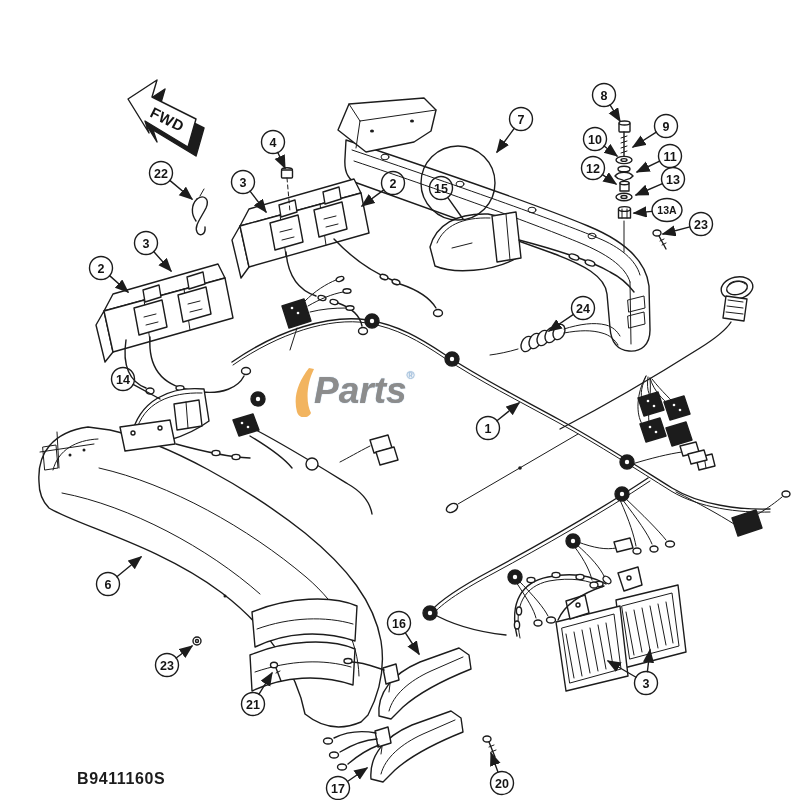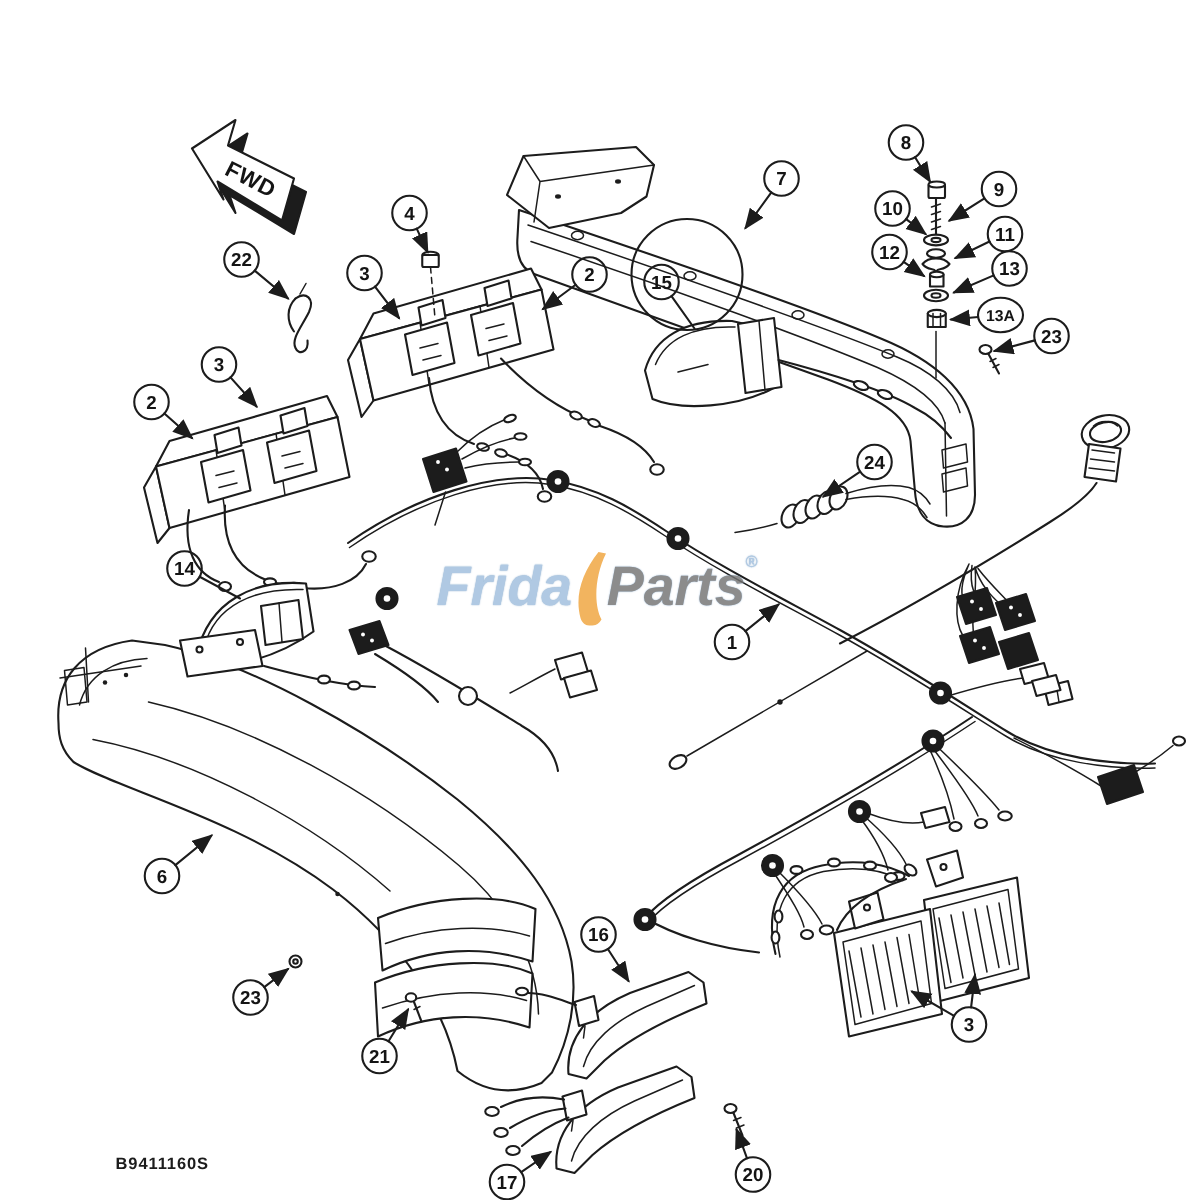--- a/index.html
+++ b/index.html
@@ -14,21 +14,21 @@
   #diagram .wd{fill:#ffffff;stroke:none;}
   #diagram .fd{fill:#1c1c1c;stroke:none;}
   #diagram .thin{stroke-width:1;}
   #diagram .dash{stroke-dasharray:4 3;}
   #diagram text{stroke:none;fill:#141414;font-family:"Liberation Sans",sans-serif;}
   .watermark{position:absolute;left:291px;top:372px;display:flex;align-items:flex-start;
         opacity:.82;pointer-events:none;}
   .wm-txt{font-size:37px;font-weight:bold;font-style:italic;line-height:1;letter-spacing:0;}
   .wm-swoosh{margin:-5px -1px 0 -2px;}
   .wm-reg{font-size:11px;font-weight:bold;margin-top:-3px;}
-  .part-number{position:absolute;left:77px;top:770px;font-size:11px;font-weight:bold;
+  .part-number{position:absolute;left:77px;top:770px;font-size:16px;font-weight:bold;
         letter-spacing:.6px;color:#1c1c1c;}
 </style>
 </head>
 <body>
 
 <div class="page">
 
 <svg id="diagram" width="800" height="800" viewBox="0 0 800 800">
   <defs>
     <marker id="arrw" markerWidth="11" markerHeight="9" refX="9" refY="4" orient="auto">
@@ -471,21 +471,20 @@
         <g>
           <line x1="636.0475977169671" y1="677.2380828887704" x2="608" y2="661" stroke="#1c1c1c" stroke-width="1.4" marker-end="url(#arrw)"></line>
           <line x1="647.3838107264712" y1="671.5835615066123" x2="650" y2="650" stroke="#1c1c1c" stroke-width="1.4" marker-end="url(#arrw)"></line>
           <circle cx="646" cy="683" r="11.5" fill="#ffffff" stroke="#1c1c1c" stroke-width="2"></circle>
           <text x="646" y="683" dy=".36em" text-anchor="middle" font-size="12.5" font-weight="bold">3</text>
         </g>
       </g>
 </svg>
 
 <div class="watermark">
-  <span id="wm1" class="wm-txt" style="color: rgb(159, 190, 221); text-shadow: rgb(109, 150, 191) 0px 0px 1px;">Frida</span>
   <svg class="wm-swoosh" width="26" height="50" viewBox="0 0 26 50">
     <path id="swoosh-path" d="M20,1 C9,15 4,30 8,45 C10,52 19,52 22,46 C17,37 17,18 25,2 Z" fill="#f0a43c" stroke="none"></path>
   </svg>
   <span id="wm2" class="wm-txt" style="color: #737373; text-shadow: rgb(109, 150, 191) 0px 0px 1px;">Parts</span>
   <span id="wmr" class="wm-reg" style="color: rgb(159, 190, 221); text-shadow: rgb(109, 150, 191) 0px 0px 1px;">®</span>
 </div>
 
 <div class="part-number">B9411160S</div>
 
 </div>

